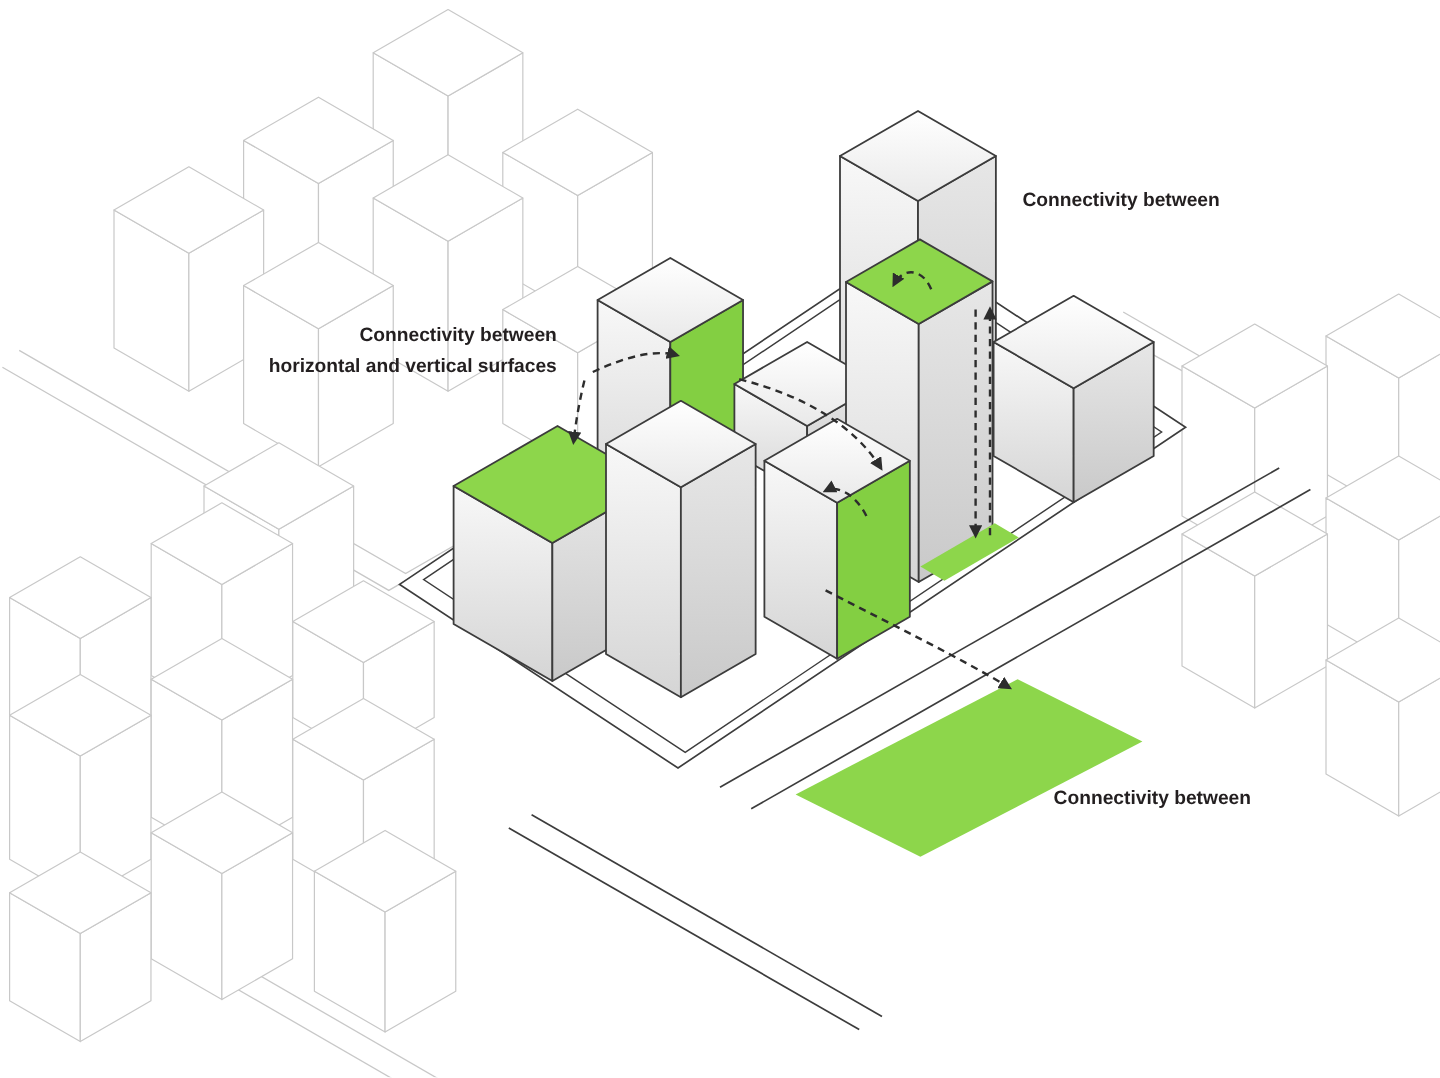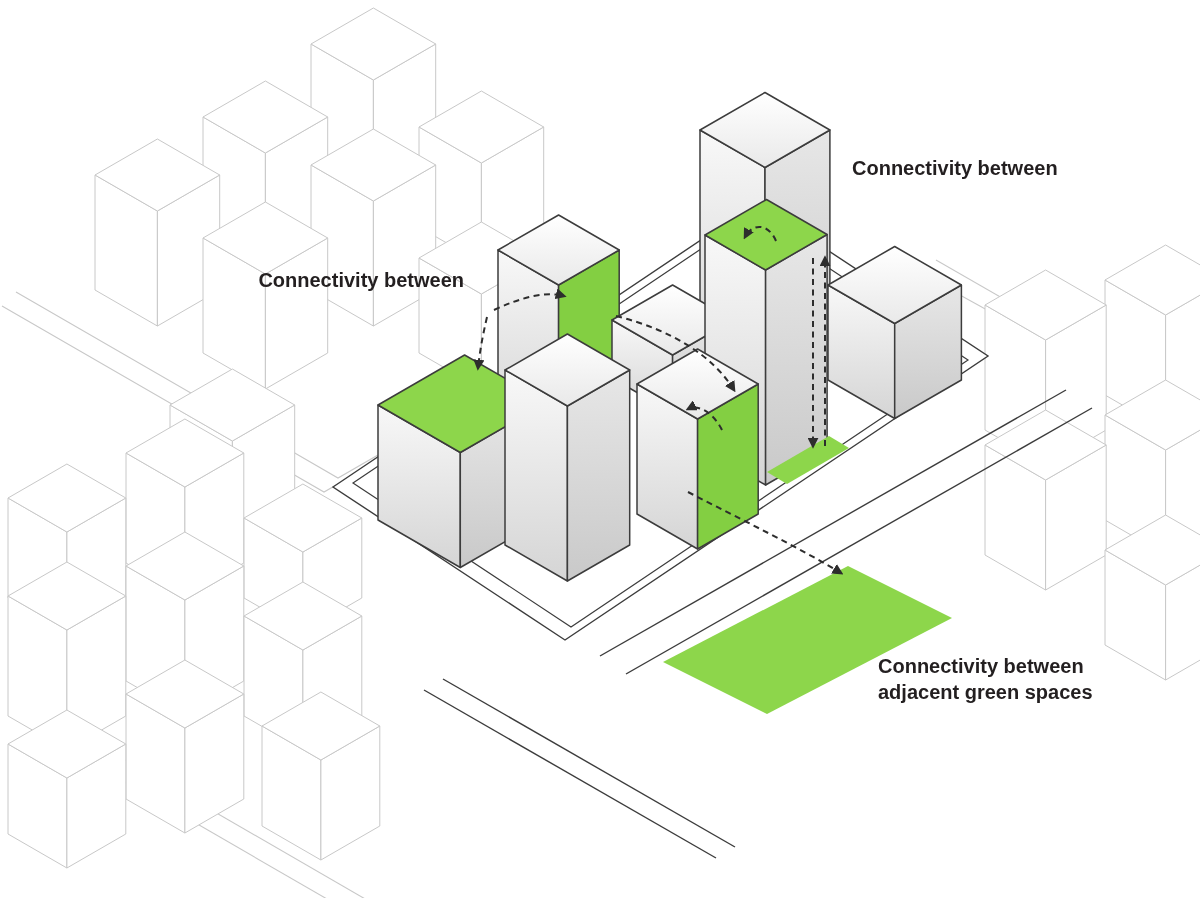--- a/index.html
+++ b/index.html
@@ -1,18 +1,18 @@
 <!DOCTYPE html>
 <html style="--accent-green: #8dd64b; --accent-green-dark: #83cf42; --outline: #3c3c3c; --wire: #c8c8c8; --arrow: #2d2d2d; --text: #231f20;"><head>
 <meta charset="utf-8">
 <style>
   html,body{margin:0;padding:0;background:#ffffff;}
   .stage{position:relative;width:1200px;height:898px;overflow:hidden;background:#ffffff;font-family:"Liberation Sans",sans-serif;}
   .stage svg{position:absolute;left:0;top:0;}
-  .label{position:absolute;font-size:20px;line-height:26px;font-weight:bold;color:var(--text,#231f20);white-space:nowrap;}
+  .label{position:absolute;font-size:16px;line-height:26px;font-weight:bold;color:var(--text,#231f20);white-space:nowrap;}
   .label span{display:block;}
   .wireF{fill:#ffffff;stroke:var(--wire,#c8c8c8);stroke-width:1;stroke-linejoin:round;}
   .faceL{fill:url(#gL);stroke:var(--outline,#3c3c3c);stroke-width:1.5;stroke-linejoin:round;}
   .faceR{fill:url(#gR);stroke:var(--outline,#3c3c3c);stroke-width:1.5;stroke-linejoin:round;}
   .faceT{fill:url(#gT);stroke:var(--outline,#3c3c3c);stroke-width:1.5;stroke-linejoin:round;}
   .greenT{fill:var(--accent-green,#8dd64b);stroke:var(--outline,#3c3c3c);stroke-width:1.5;stroke-linejoin:round;}
   .greenR{fill:var(--accent-green-dark,#83cf42);stroke:var(--outline,#3c3c3c);stroke-width:1.5;stroke-linejoin:round;}
   .plazaOuter{fill:#ffffff;stroke:var(--outline,#3c3c3c);stroke-width:1.4;}
   .plazaInner{fill:none;stroke:var(--outline,#3c3c3c);stroke-width:1.2;}
   .road{stroke:var(--outline,#3c3c3c);stroke-width:1.4;fill:none;}
@@ -232,21 +232,21 @@
       <path class="arrow" d="M722,430 C713,412 698,404 688,409"></path>
       <path class="arrow" d="M776,241 C769,224 753,222 745,237"></path>
       <path class="arrow" d="M813,258 L813,446"></path>
       <path class="arrow" d="M825,446 L825,258"></path>
       <path class="arrow" d="M688,492 C742,520 800,548 841,573"></path>
     </g>
   </svg>
 
   <div class="label" style="top:267px;right:736px;text-align:right;">
     <span>Connectivity between</span>
+    <span>horizontal and vertical surfaces</span>
   </div>
   <div class="label" style="top:155px;left:852px;text-align:left;">
     <span>Connectivity between</span>
   </div>
   <div class="label" style="top:653px;left:878px;text-align:left;">
     <span>Connectivity between</span>
-    <span>adjacent green spaces</span>
   </div>
 </div>
 
 </body></html>

